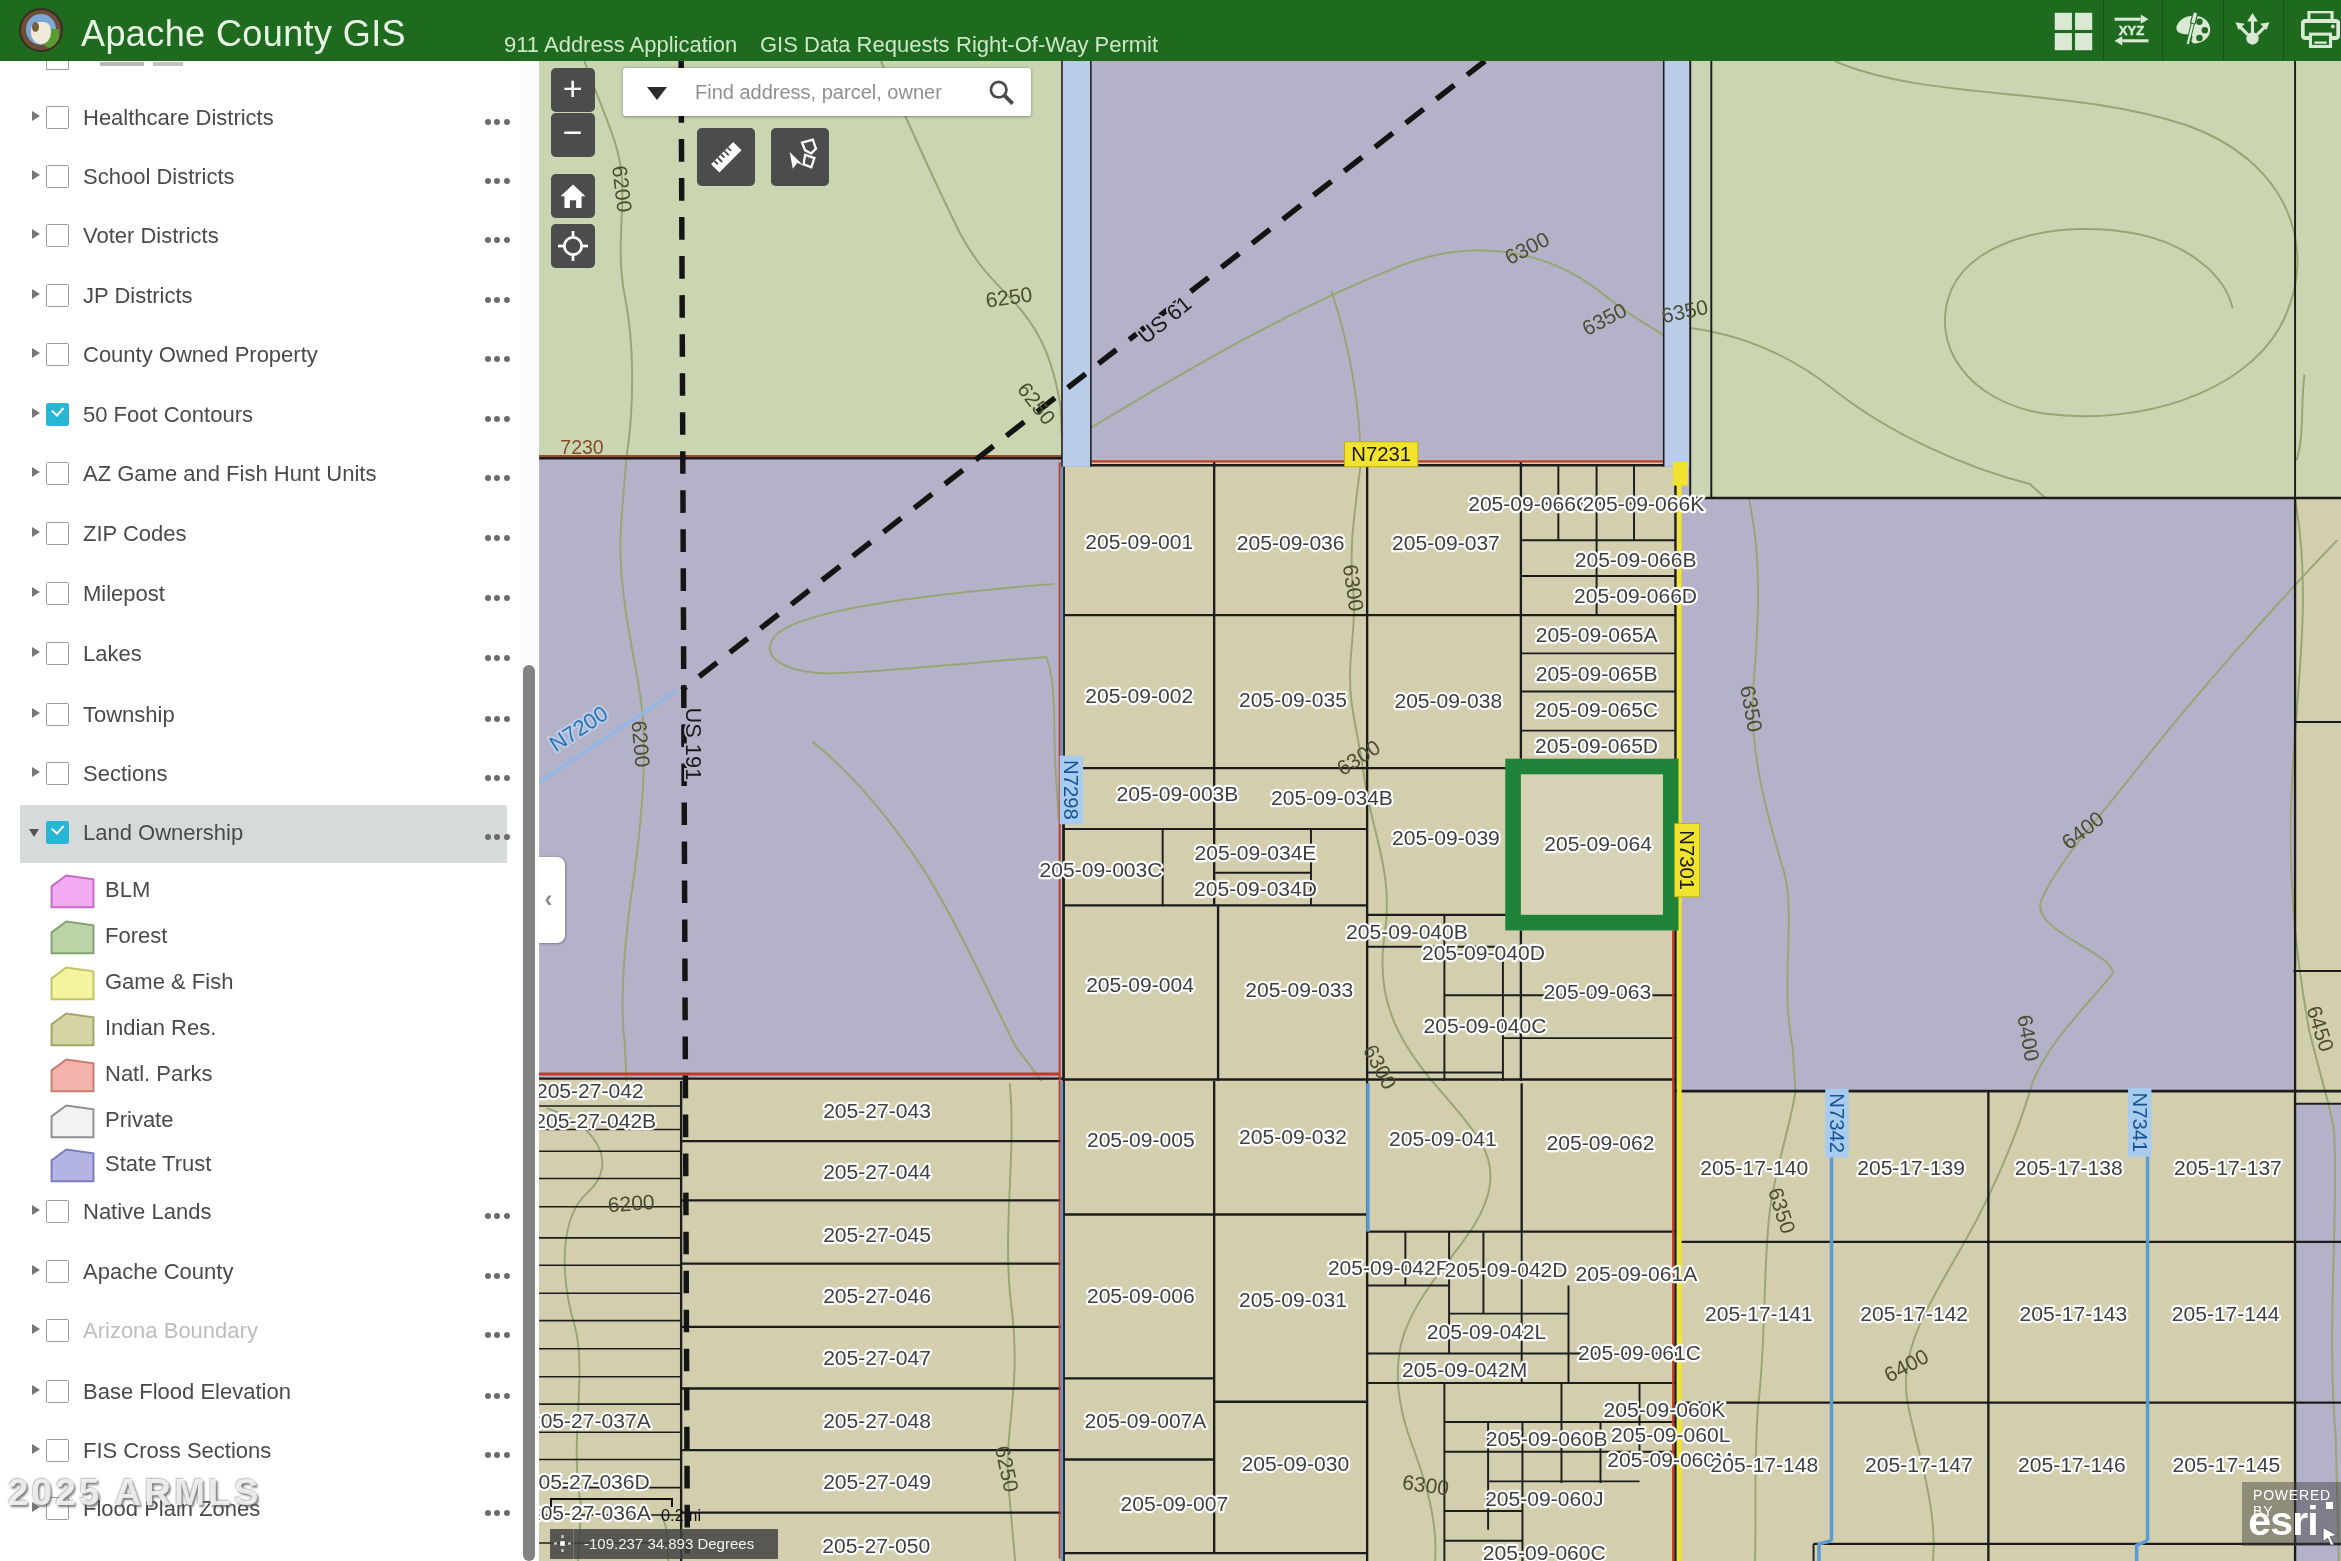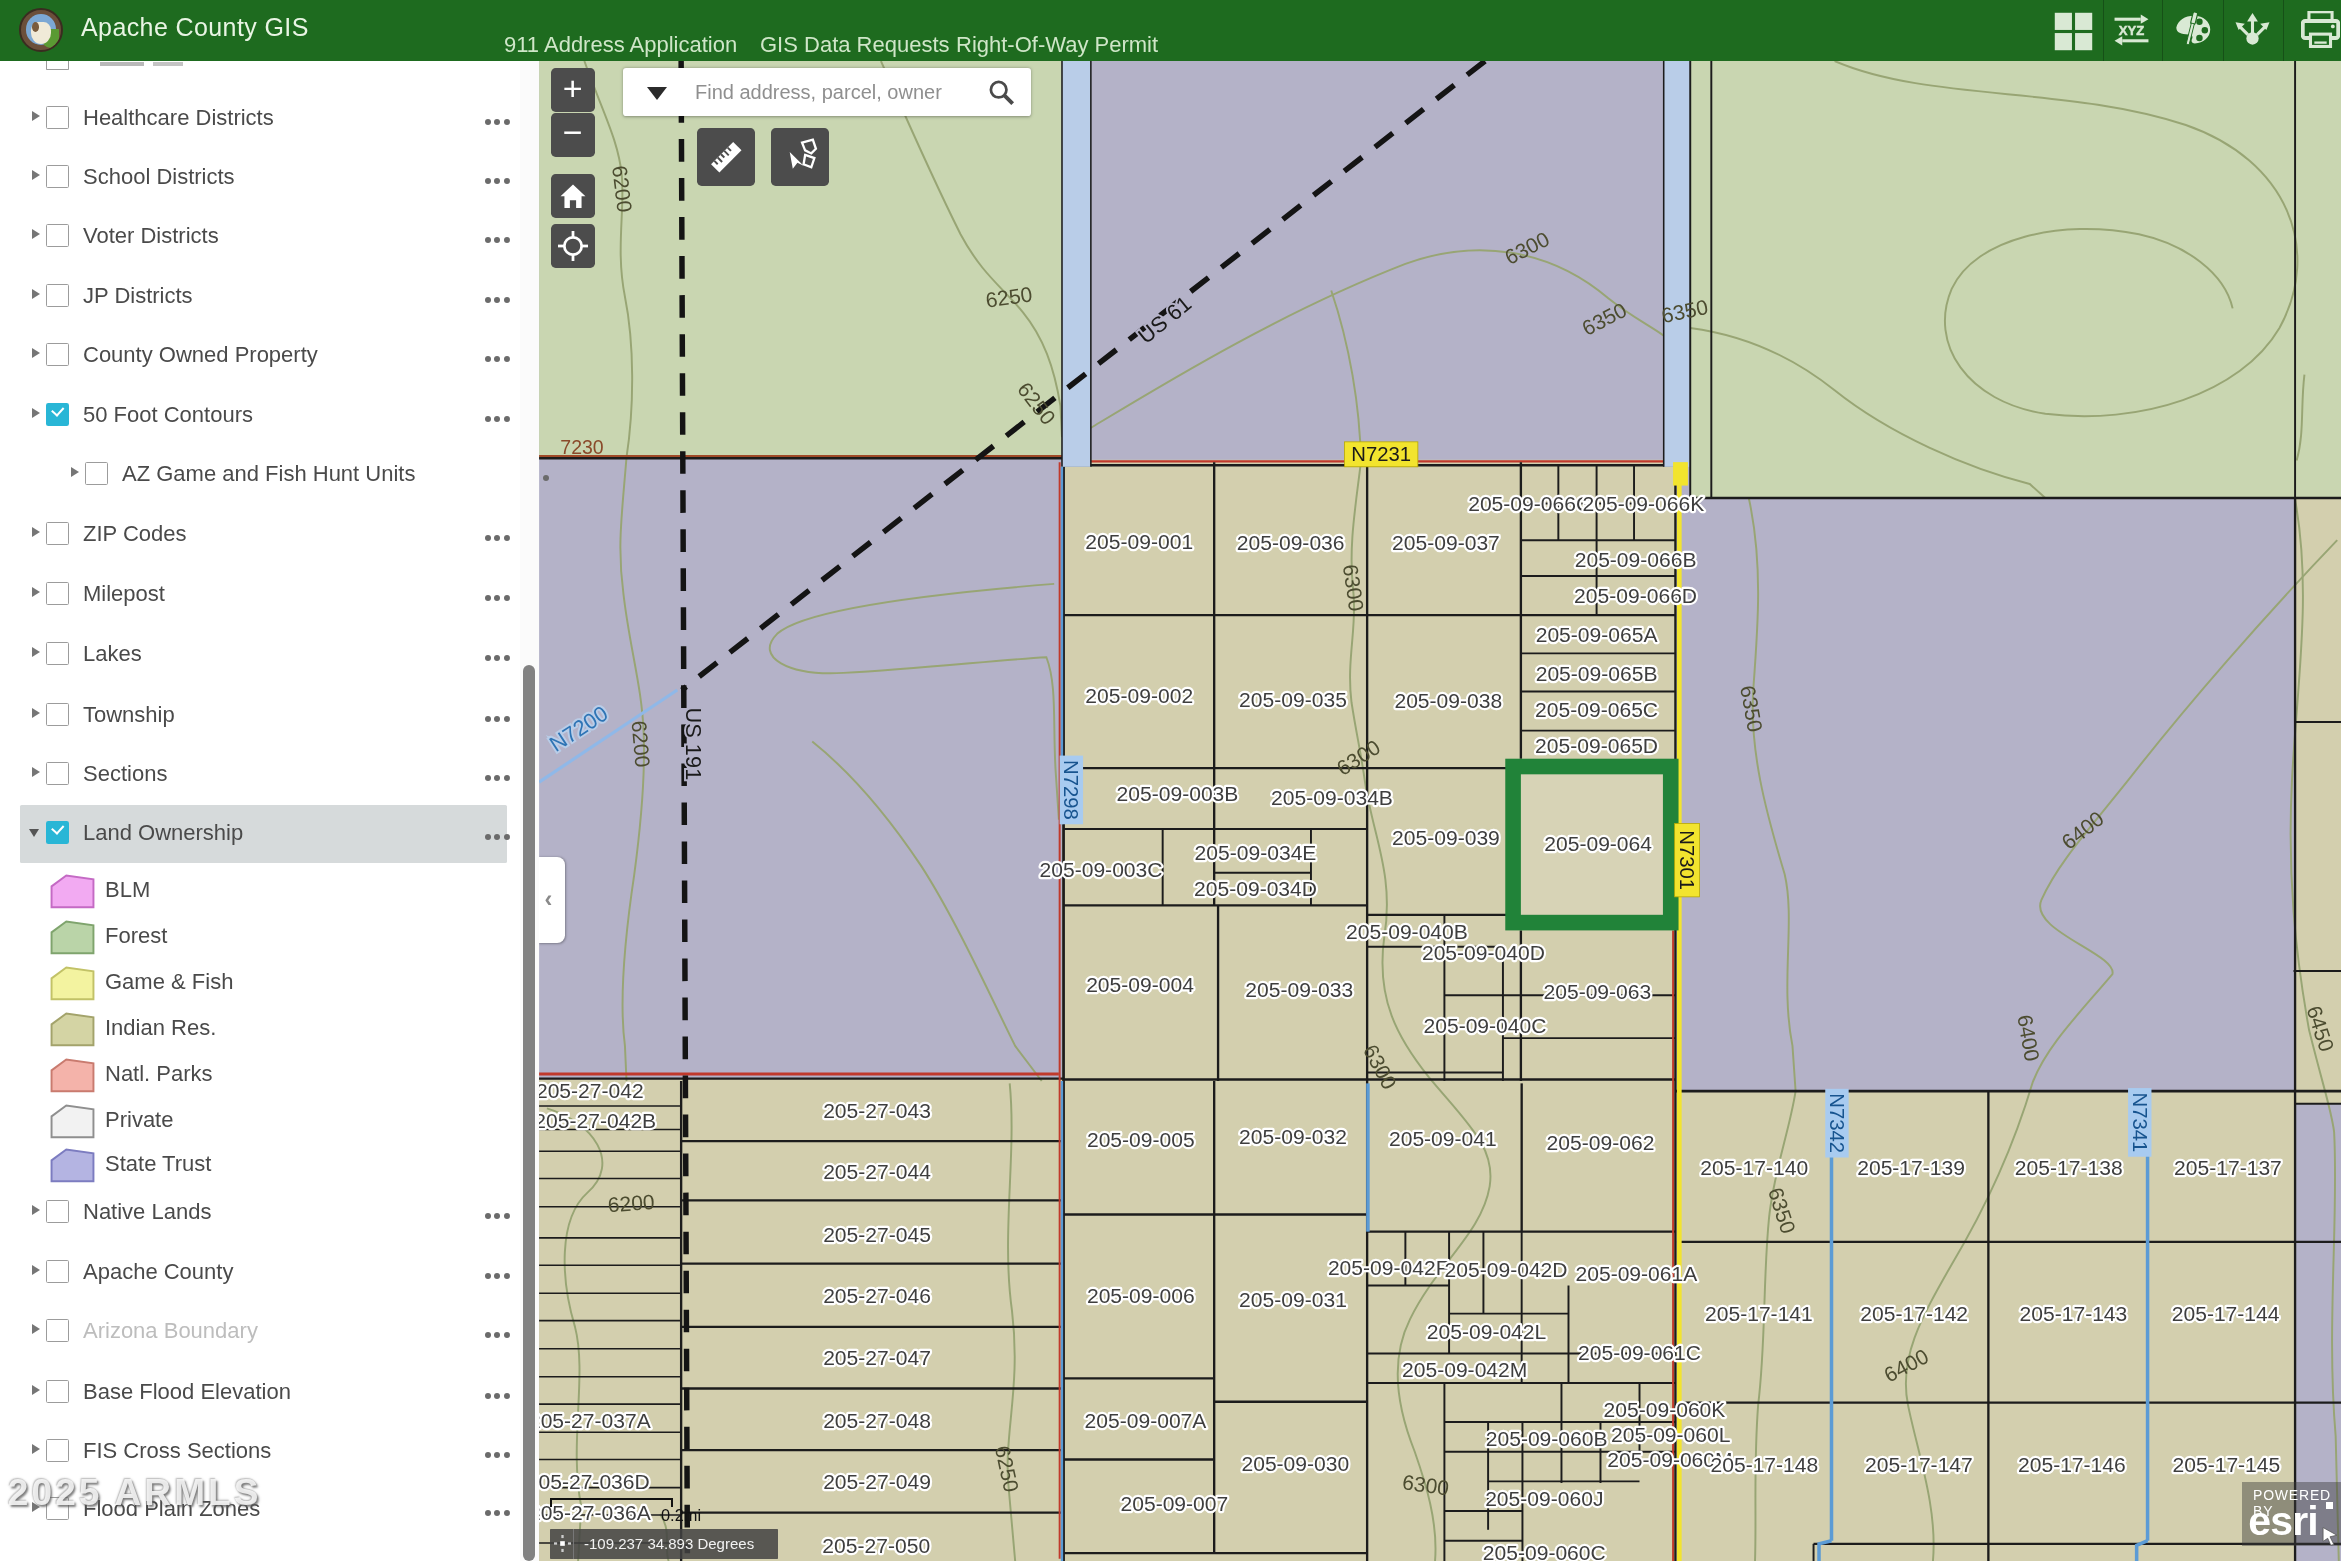--- a/index.html
+++ b/index.html
@@ -5,21 +5,21 @@
   * { margin:0; padding:0; box-sizing:border-box; }
   html,body { width:2342px; height:1561px; overflow:hidden; background:#fff;
     font-family:"Liberation Sans", sans-serif; }
   #header { position:absolute; left:0; top:0; width:2342px; height:61px; background:#1e6b1f; z-index:50;}
   #logo { position:absolute; left:19px; top:7.8px; width:44px; height:44px; border-radius:50%;
     background:#6b4f3a; border:2.3px solid #3a2c20; overflow:hidden;}
   #logo .sky{position:absolute;left:4.7px;top:4.7px;right:4.7px;bottom:4.7px;border-radius:50%;background:#7ca8d4;}
   #logo .leaf{position:absolute;left:21px;top:19px;width:17px;height:19px;border-radius:60% 0 60% 60%;background:#5a9a33;}
   #logo .cow{position:absolute;left:10px;top:12.5px;width:20px;height:22px;border-radius:45% 45% 60% 60%;background:#f0ead8;}
   #logo .cowd{position:absolute;left:11px;top:12.5px;width:7px;height:9.4px;border-radius:50%;background:#7a5c3e;}
-  #title { position:absolute; left:81px; top:13.3px; font-size:25px; font-weight:500; color:#e9f5e4; letter-spacing:0.4px;}
+  #title { position:absolute; left:81px; top:13.3px; font-size:36px; font-weight:500; color:#e9f5e4; letter-spacing:0.4px;}
   .nav { position:absolute; top:12px; font-size:22px; color:#cfe6c8;margin-top:20px; }
   #hicons { position:absolute; left:0; top:0; width:2342px; height:61px; }
   .hsep { position:absolute; top:0; width:0.8px; height:61px; background:rgba(0,0,0,0.25);}
   #sidebar { position:absolute; left:0; top:61px; width:437px; height:1500px; background:#ffffff; z-index:20;}
   .row { position:absolute; left:0; width:519px; height:44px; }
   .row .arr { position:absolute; left:32px; top:16.4px; width:0; height:0;
     border-left:8.6px solid #767676; border-top:5.5px solid transparent; border-bottom:5.5px solid transparent;}
   .row .arrd { position:absolute; left:29px; top:19px; width:0; height:0;
     border-top:8.6px solid #555; border-left:5.5px solid transparent; border-right:5.5px solid transparent;}
   .row .cb { position:absolute; left:46px; top:11px; width:22.6px; height:22.6px; background:#fff;
@@ -526,21 +526,21 @@
       <div class="cb"></div>
       <div class="lbl">County Owned Property</div>
       <div class="dots"><i></i><i></i><i></i></div>
     </div>
 <div class="row" style="top:331px;">
       <div class="arr"></div>
       <div class="cbc"></div>
       <div class="lbl">50 Foot Contours</div>
       <div class="dots"><i></i><i></i><i></i></div>
     </div>
-<div class="row" style="top:390px;margin-left:39px;">
+<div class="row" style="top:390px;">
       <div class="arr"></div>
       <div class="cb"></div>
       <div class="lbl">AZ Game and Fish Hunt Units</div>
       <div class="dots"><i></i><i></i><i></i></div>
     </div>
 <div class="row" style="top:450px;">
       <div class="arr"></div>
       <div class="cb"></div>
       <div class="lbl">ZIP Codes</div>
       <div class="dots"><i></i><i></i><i></i></div>

